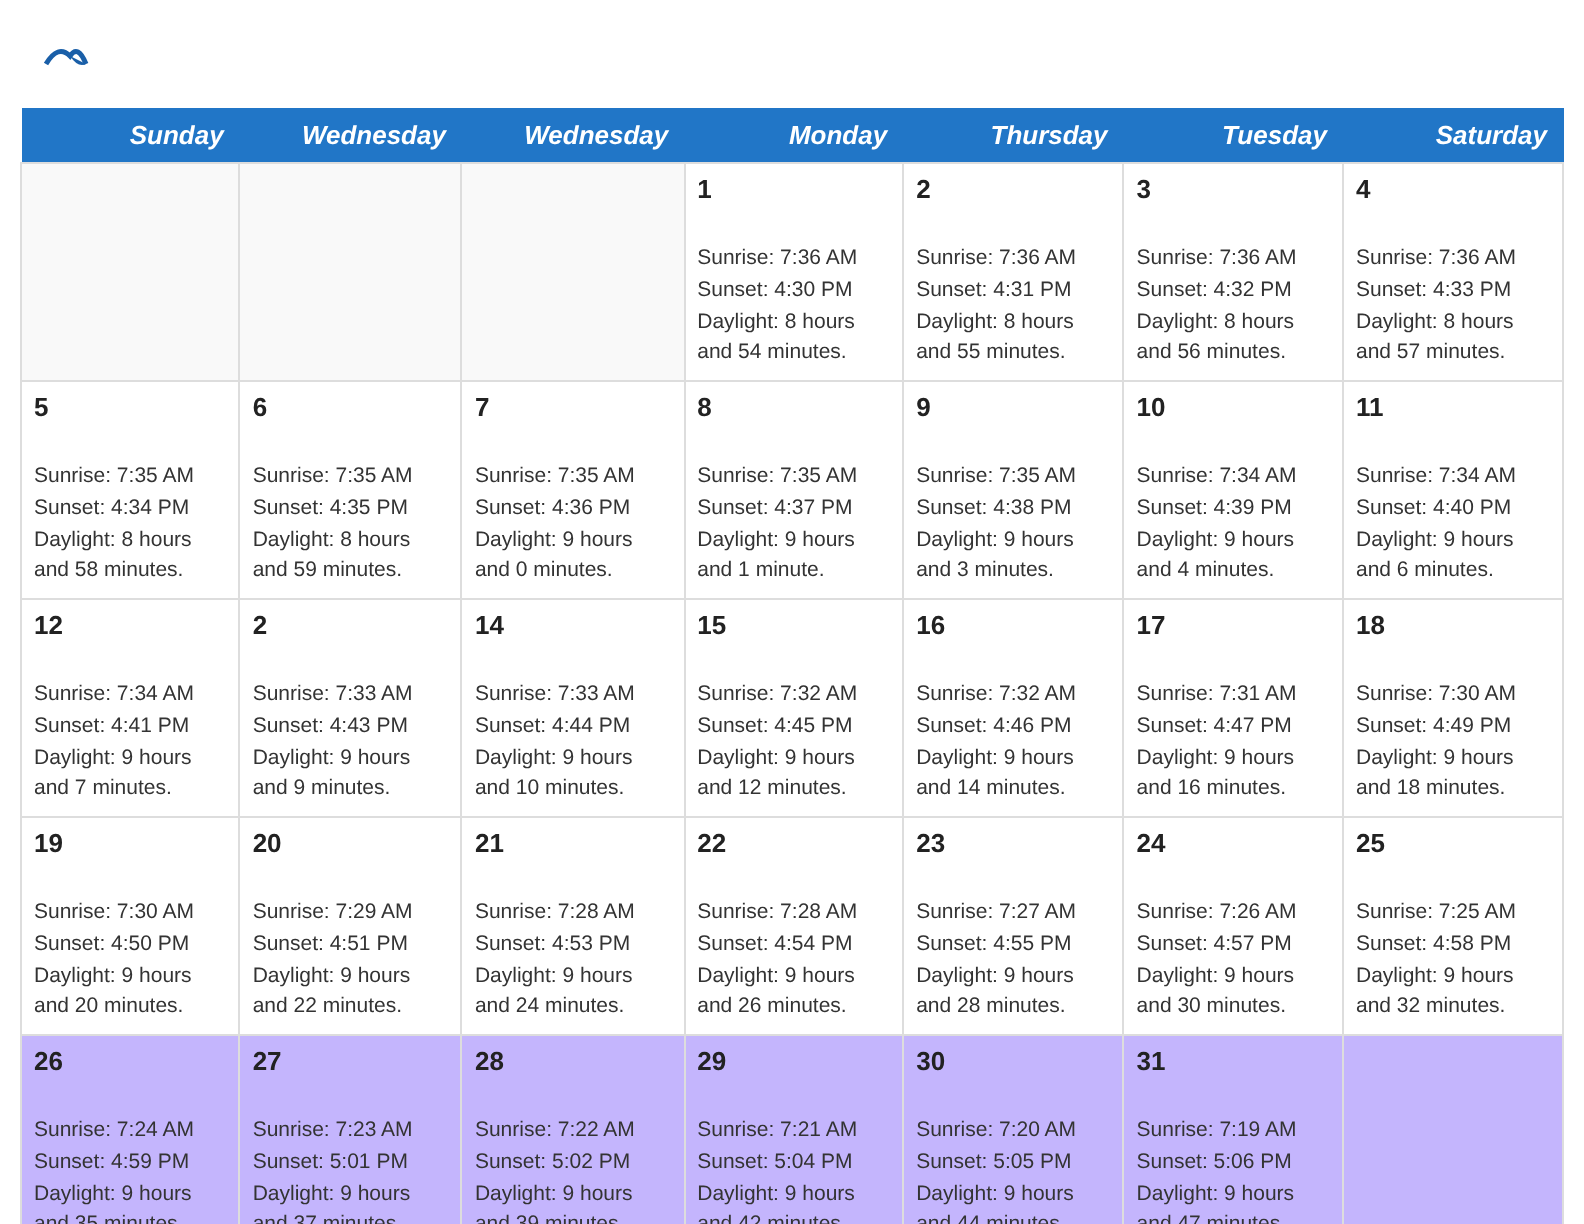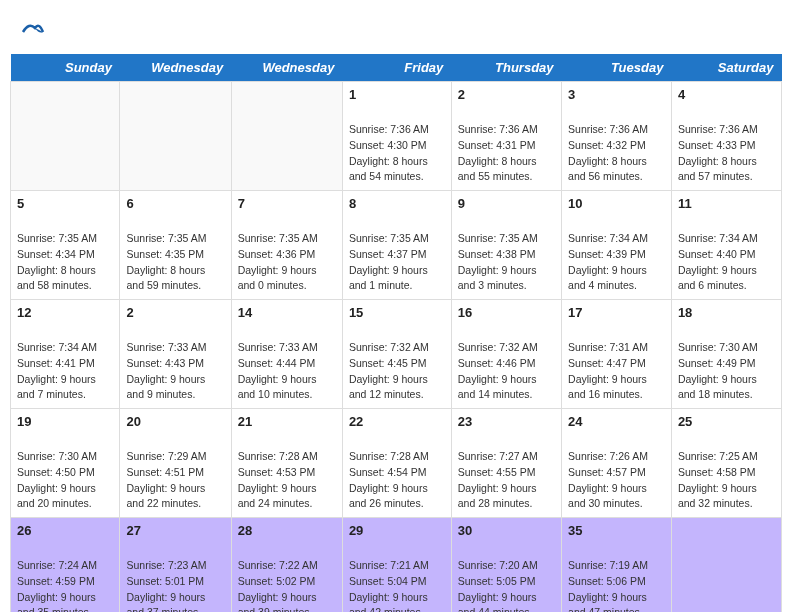--- a/index.html
+++ b/index.html
@@ -102,21 +102,21 @@
     <div class="location-title"></div>
   </div>
 </div>
 
 <table class="calendar">
   <thead>
     <tr>
     <th>Sunday</th>
         <th>Wednesday</th>
         <th>Wednesday</th>
-        <th>Friday</th>
+        <th>Monday</th>
         <th>Thursday</th>
         <th>Tuesday</th>
         <th>Saturday</th>
       </tr>
   </thead>
   <tbody id="calendar-body">
   <tr>
         <td class="empty"></td>
         <td class="empty"></td>
         <td class="empty"></td>
@@ -242,19 +242,19 @@
         </td>
         <td>
           <span class="day-number">29</span>
           <div class="day-info">Sunrise: 7:21 AM<br>Sunset: 5:04 PM<br>Daylight: 9 hours and 42 minutes.</div>
         </td>
         <td>
           <span class="day-number">30</span>
           <div class="day-info">Sunrise: 7:20 AM<br>Sunset: 5:05 PM<br>Daylight: 9 hours and 44 minutes.</div>
         </td>
         <td>
-          <span class="day-number">35</span>
+          <span class="day-number">31</span>
           <div class="day-info">Sunrise: 7:19 AM<br>Sunset: 5:06 PM<br>Daylight: 9 hours and 47 minutes.</div>
         </td>
         <td class="empty"></td>
       </tr>
     </tbody>
 </table>
 
 </body></html>

